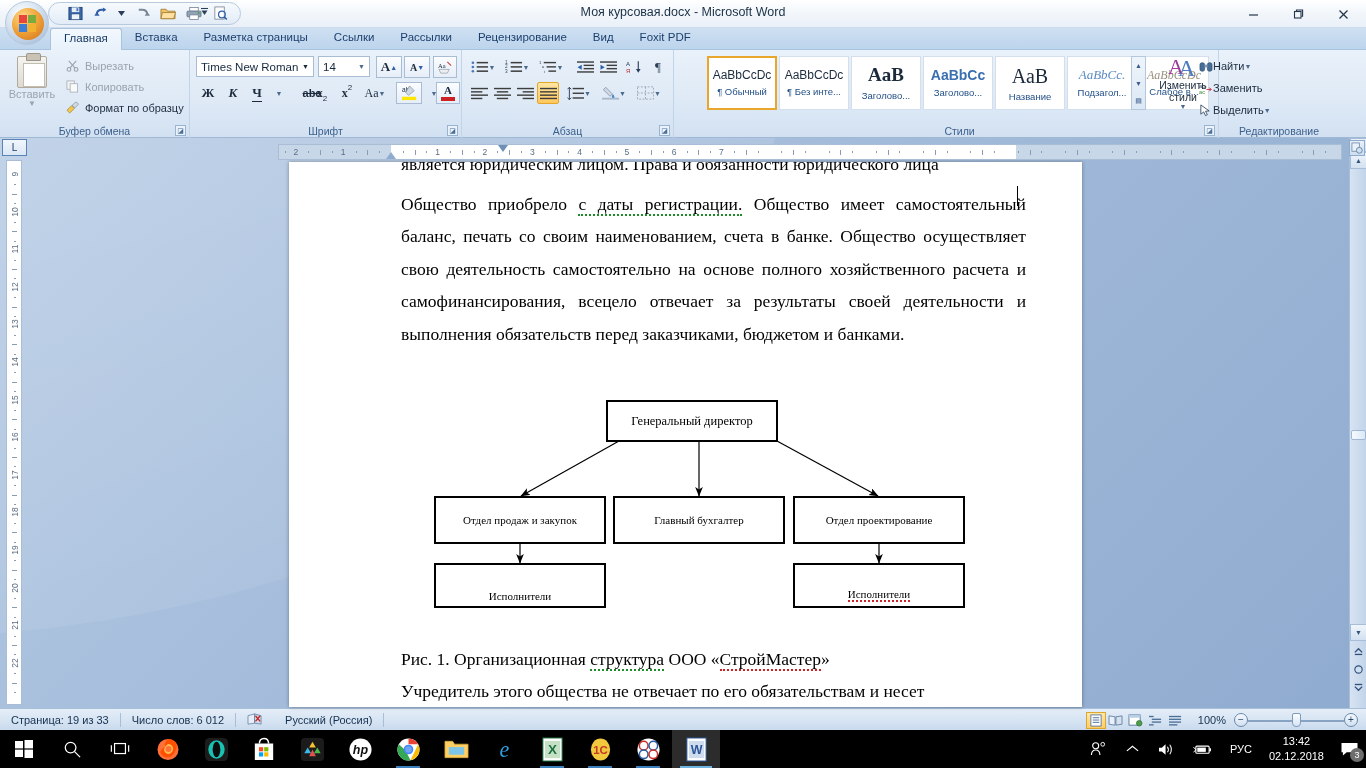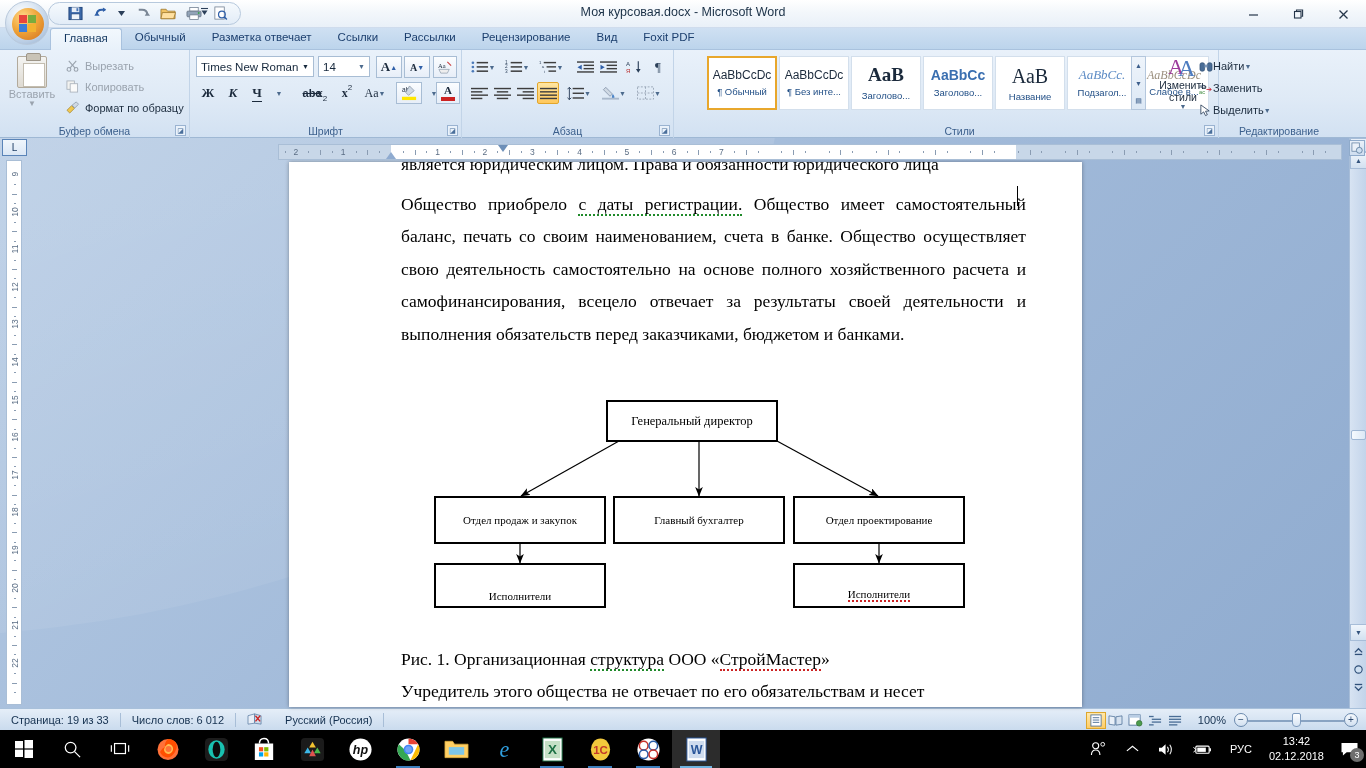--- a/index.html
+++ b/index.html
@@ -412,22 +412,22 @@
   <div class="qat-after">
     <svg width="9" height="9" viewBox="0 0 9 9">
       <line x1="1" y1="1.5" x2="8" y2="1.5" stroke="#2b3f59" stroke-width="1.1"></line>
       <path d="M1.5 3.5 L7.5 3.5 L4.5 8 Z" fill="#2b3f59"></path>
     </svg>
   </div>
 
   <div class="ribbon-tabs">
     <div class="tabs">
       <div class="tab active">Главная</div>
-      <div class="tab">Обычный</div>
-      <div class="tab">Разметка отвечает</div>
+      <div class="tab">Вставка</div>
+      <div class="tab">Разметка страницы</div>
       <div class="tab">Ссылки</div>
       <div class="tab">Рассылки</div>
       <div class="tab">Рецензирование</div>
       <div class="tab">Вид</div>
       <div class="tab">Foxit PDF</div>
     </div>
   </div>
 
   <div class="ribbon">
 

